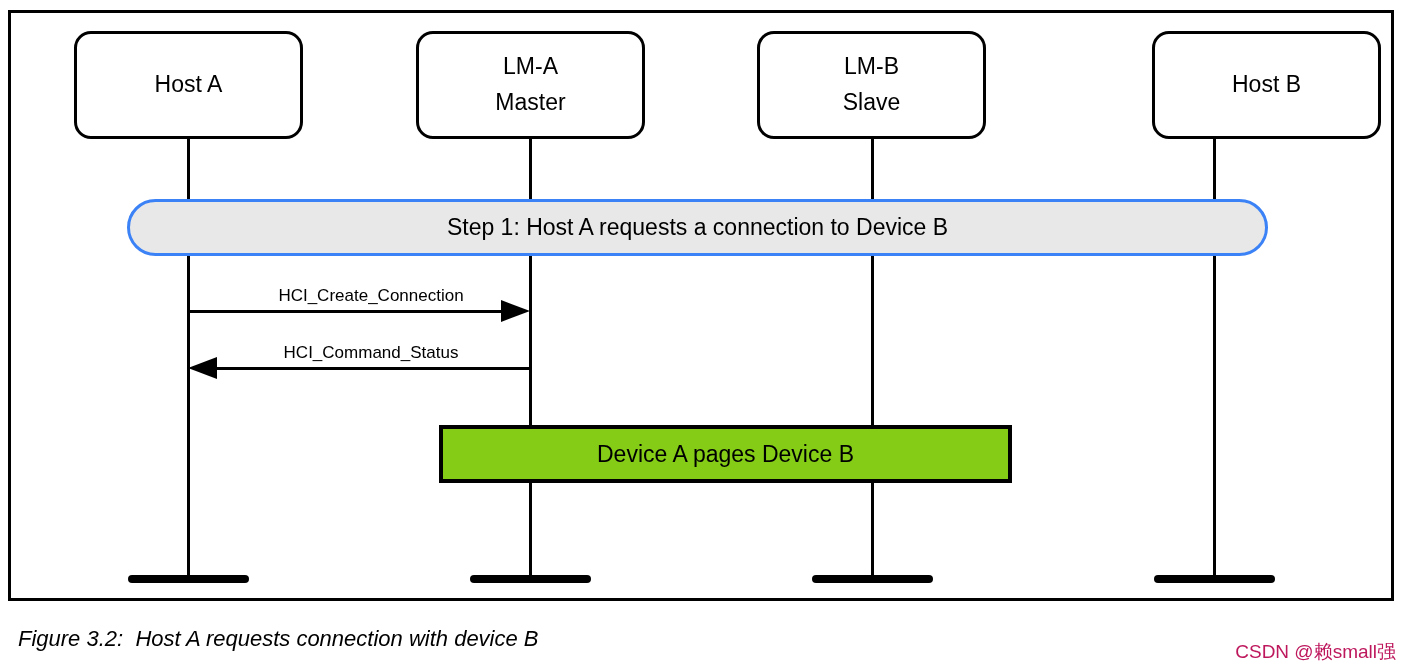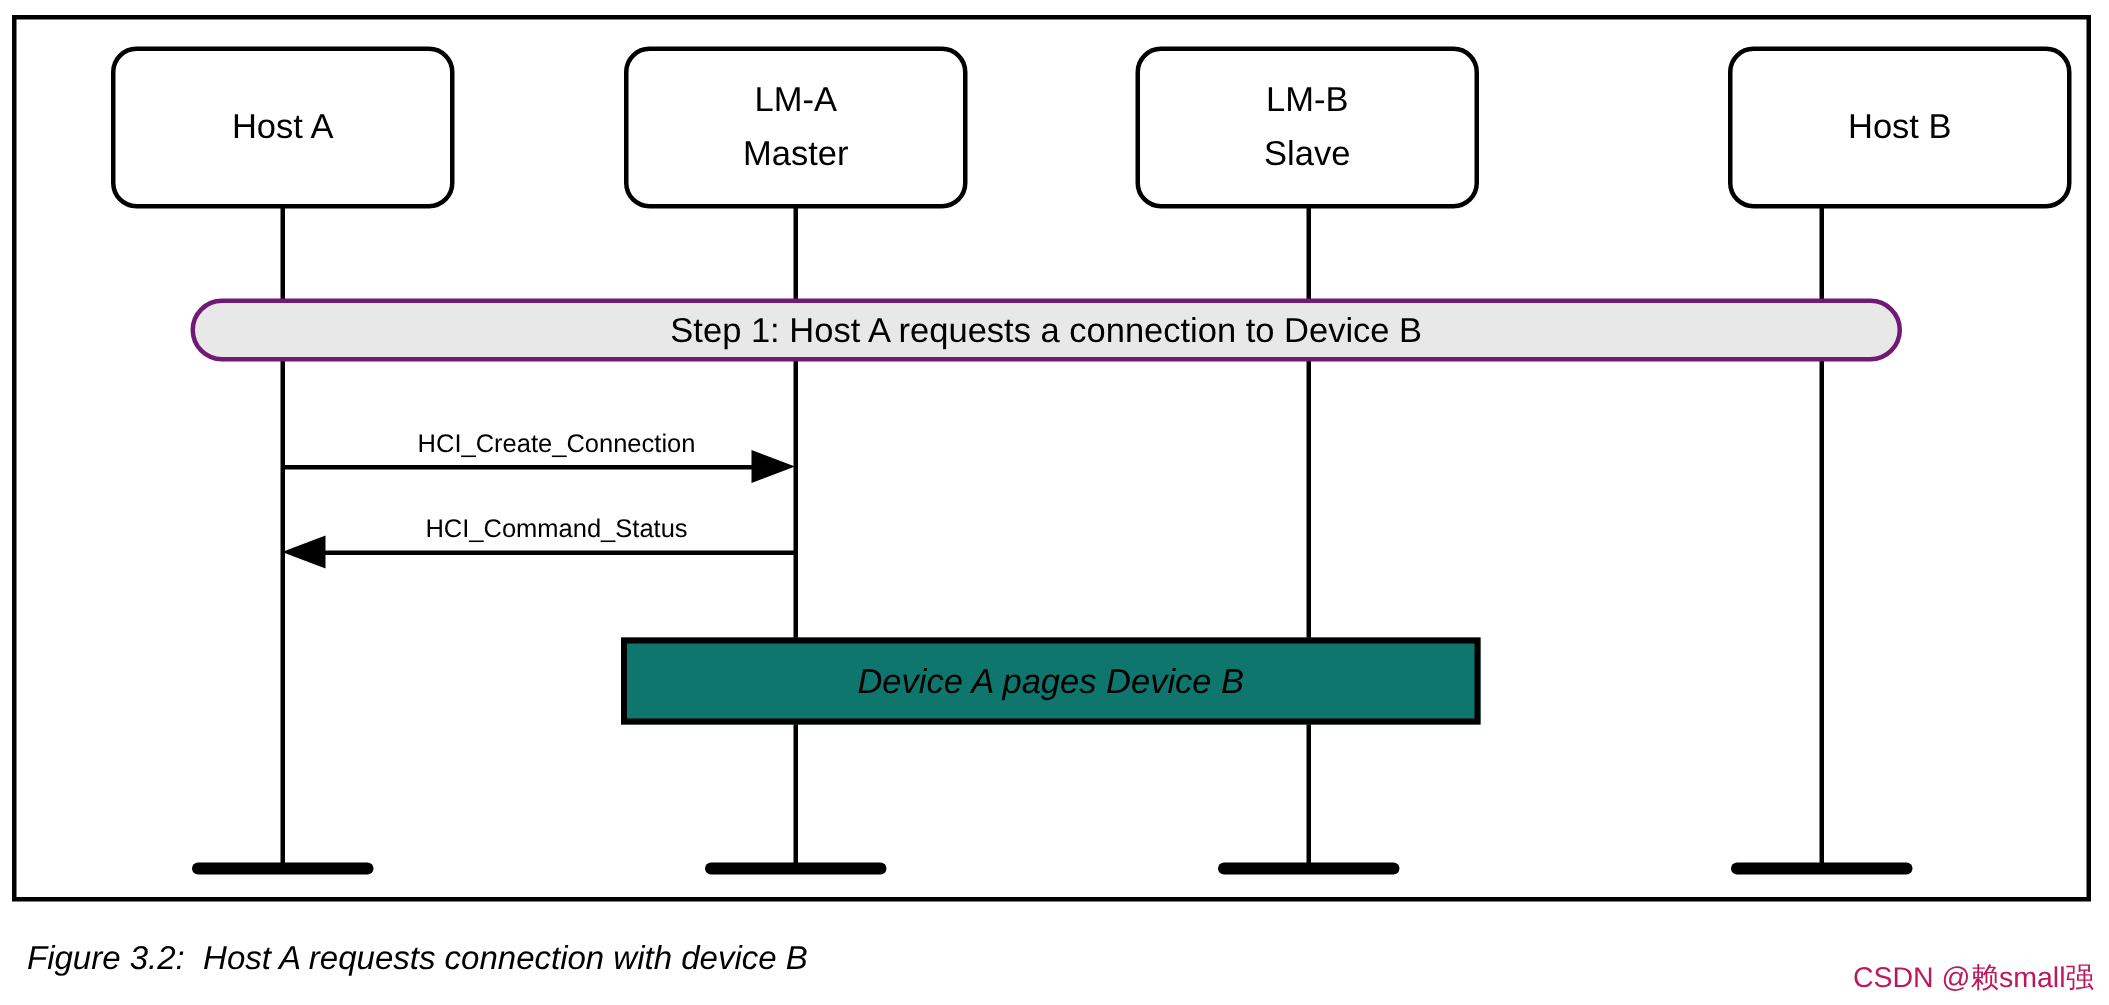--- a/index.html
+++ b/index.html
@@ -65,23 +65,23 @@
   .lifeline.l2 { left: 529px; }
   .lifeline.l3 { left: 871px; }
   .lifeline.l4 { left: 1213px; }
 
   
   .banner {
     position: absolute;
     left: 127px;
     top: 199px;
     width: 1141px;
-    height: 42px;
-    box-sizing: border-box;
-    border: 3px solid #701a75;
+    height: 57px;
+    box-sizing: border-box;
+    border: 3px solid #3b82f6;
     border-radius: 29px;
     background: #e8e8e8;
     display: flex;
     align-items: center;
     justify-content: center;
     font-size: 23px;
     z-index: 4;
   }
 
   
@@ -123,33 +123,32 @@
     width: 0; height: 0;
     border-top: 11px solid transparent;
     border-bottom: 11px solid transparent;
     border-right: 29px solid #000000;
     z-index: 5;
   }
 
   
   .activity {
     position: absolute;
-    left: 414px;
+    left: 439px;
     top: 425px;
     width: 573px;
     height: 58px;
     box-sizing: border-box;
     border: 4px solid #000000;
-    background: #0f766e;
+    background: #84cc16;
     display: flex;
     align-items: center;
     justify-content: center;
     font-size: 23px;
     z-index: 4;
-    font-style: italic;
   }
 
   
   .terminator {
     position: absolute;
     top: 575px;
     width: 121px;
     height: 8px;
     background: #000000;
     border-radius: 4px;

